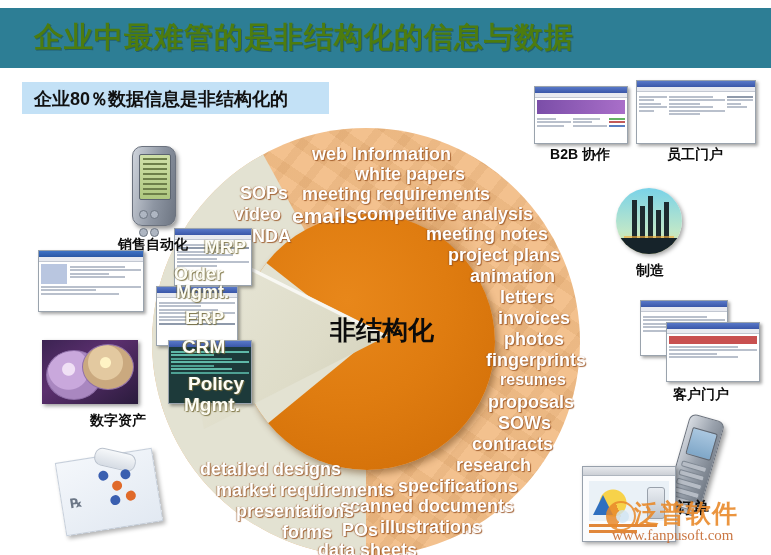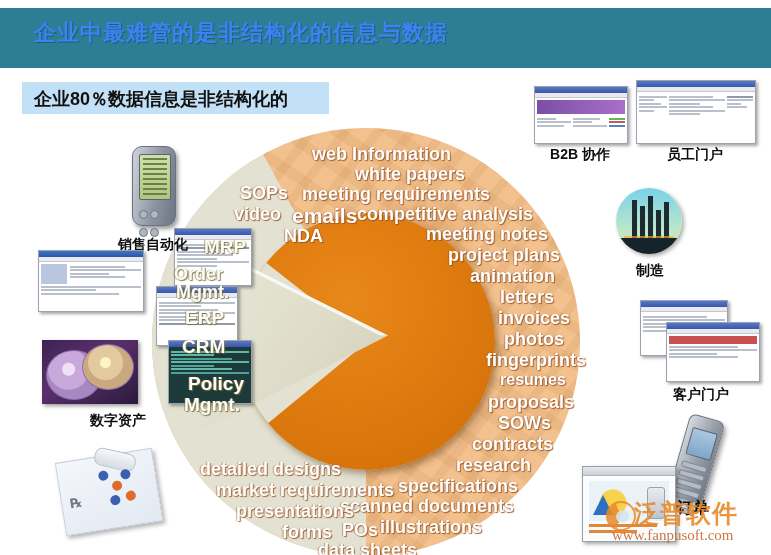--- a/index.html
+++ b/index.html
@@ -10,21 +10,21 @@
   }
   #stage{position:absolute;left:0;top:0;width:771px;height:555px;overflow:hidden;}
 
   
   .header-band{
     position:absolute;left:0;top:8px;width:771px;height:60px;
     background:#2d7e95;
   }
   .header-title{
     position:absolute;left:34px;top:18px;
-    font-size:22px;font-weight:bold;color:#3b82f6;
+    font-size:29px;font-weight:bold;color:#4d7c0f;
     letter-spacing:1px;white-space:nowrap;
     text-shadow:1px 1px 0 rgba(0,0,0,.25);
   }
   .subtitle-box{
     position:absolute;left:22px;top:82px;width:307px;height:32px;
     background:#c3e1f6;
   }
   .subtitle-text{
     position:absolute;left:34px;top:87px;
     font-size:18px;font-weight:bold;color:#111111;white-space:nowrap;
@@ -271,39 +271,40 @@
           <div class="r" style="background:#5fb8a8;"></div>
           <div class="r s" style="background:#5fb8a8;"></div>
           <div class="r m" style="background:#4ea193;"></div>
           <div class="r" style="background:#5fb8a8;"></div>
           <div class="r s" style="background:#4ea193;"></div>
           <div class="r m" style="background:#5fb8a8;"></div>
           <div class="r" style="background:#4ea193;"></div>
         </div>
     </div>
 
+    <div class="label-unstruct">非结构化</div>
 
     <div id="struct-words">
         <div class="ws" style="left: 52px; top: 108px; font-size: 19px;">MRP</div>
         <div class="ws" style="left: 22px; top: 136px; font-size: 18px;">Order</div>
         <div class="ws" style="left: 24px; top: 154px; font-size: 18px;">Mgmt.</div>
         <div class="ws" style="left: 33px; top: 179px; font-size: 19px;">ERP</div>
         <div class="ws" style="left: 30px; top: 208px; font-size: 19px;">CRM</div>
         <div class="ws" style="left: 36px; top: 245px; font-size: 19px;">Policy</div>
         <div class="ws" style="left: 32px; top: 266px; font-size: 19px;">Mgmt.</div>
       </div>
     <div id="unstruct-words">
         <div class="w" style="left: 160px; top: 16px; font-size: 18px;">web Information</div>
         <div class="w" style="left: 203px; top: 36px; font-size: 18px;">white papers</div>
         <div class="w" style="left: 88px; top: 55px; font-size: 18px;">SOPs</div>
         <div class="w" style="left: 150px; top: 56px; font-size: 18px;">meeting requirements</div>
         <div class="w" style="left: 82px; top: 76px; font-size: 18px;">video</div>
         <div class="w" style="left: 140px; top: 76px; font-size: 21px; text-align: right;">emails</div>
         <div class="w" style="left: 205px; top: 76px; font-size: 18px;">competitive analysis</div>
-        <div class="w" style="left: 100px; top: 98px; font-size: 18px; padding-left: 32px;">NDA</div>
+        <div class="w" style="left: 100px; top: 98px; font-size: 18px;">NDA</div>
         <div class="w" style="left: 274px; top: 96px; font-size: 18px;">meeting notes</div>
         <div class="w" style="left: 296px; top: 117px; font-size: 18px;">project plans</div>
         <div class="w" style="left: 318px; top: 138px; font-size: 18px;">animation</div>
         <div class="w" style="left: 348px; top: 159px; font-size: 18px;">letters</div>
         <div class="w" style="left: 346px; top: 180px; font-size: 18px;">invoices</div>
         <div class="w" style="left: 352px; top: 201px; font-size: 18px;">photos</div>
         <div class="w" style="left: 334px; top: 222px; font-size: 18px;">fingerprints</div>
         <div class="w" style="left: 348px; top: 243px; font-size: 16px;">resumes</div>
         <div class="w" style="left: 336px; top: 264px; font-size: 18px;">proposals</div>
         <div class="w" style="left: 346px; top: 285px; font-size: 18px;">SOWs</div>

